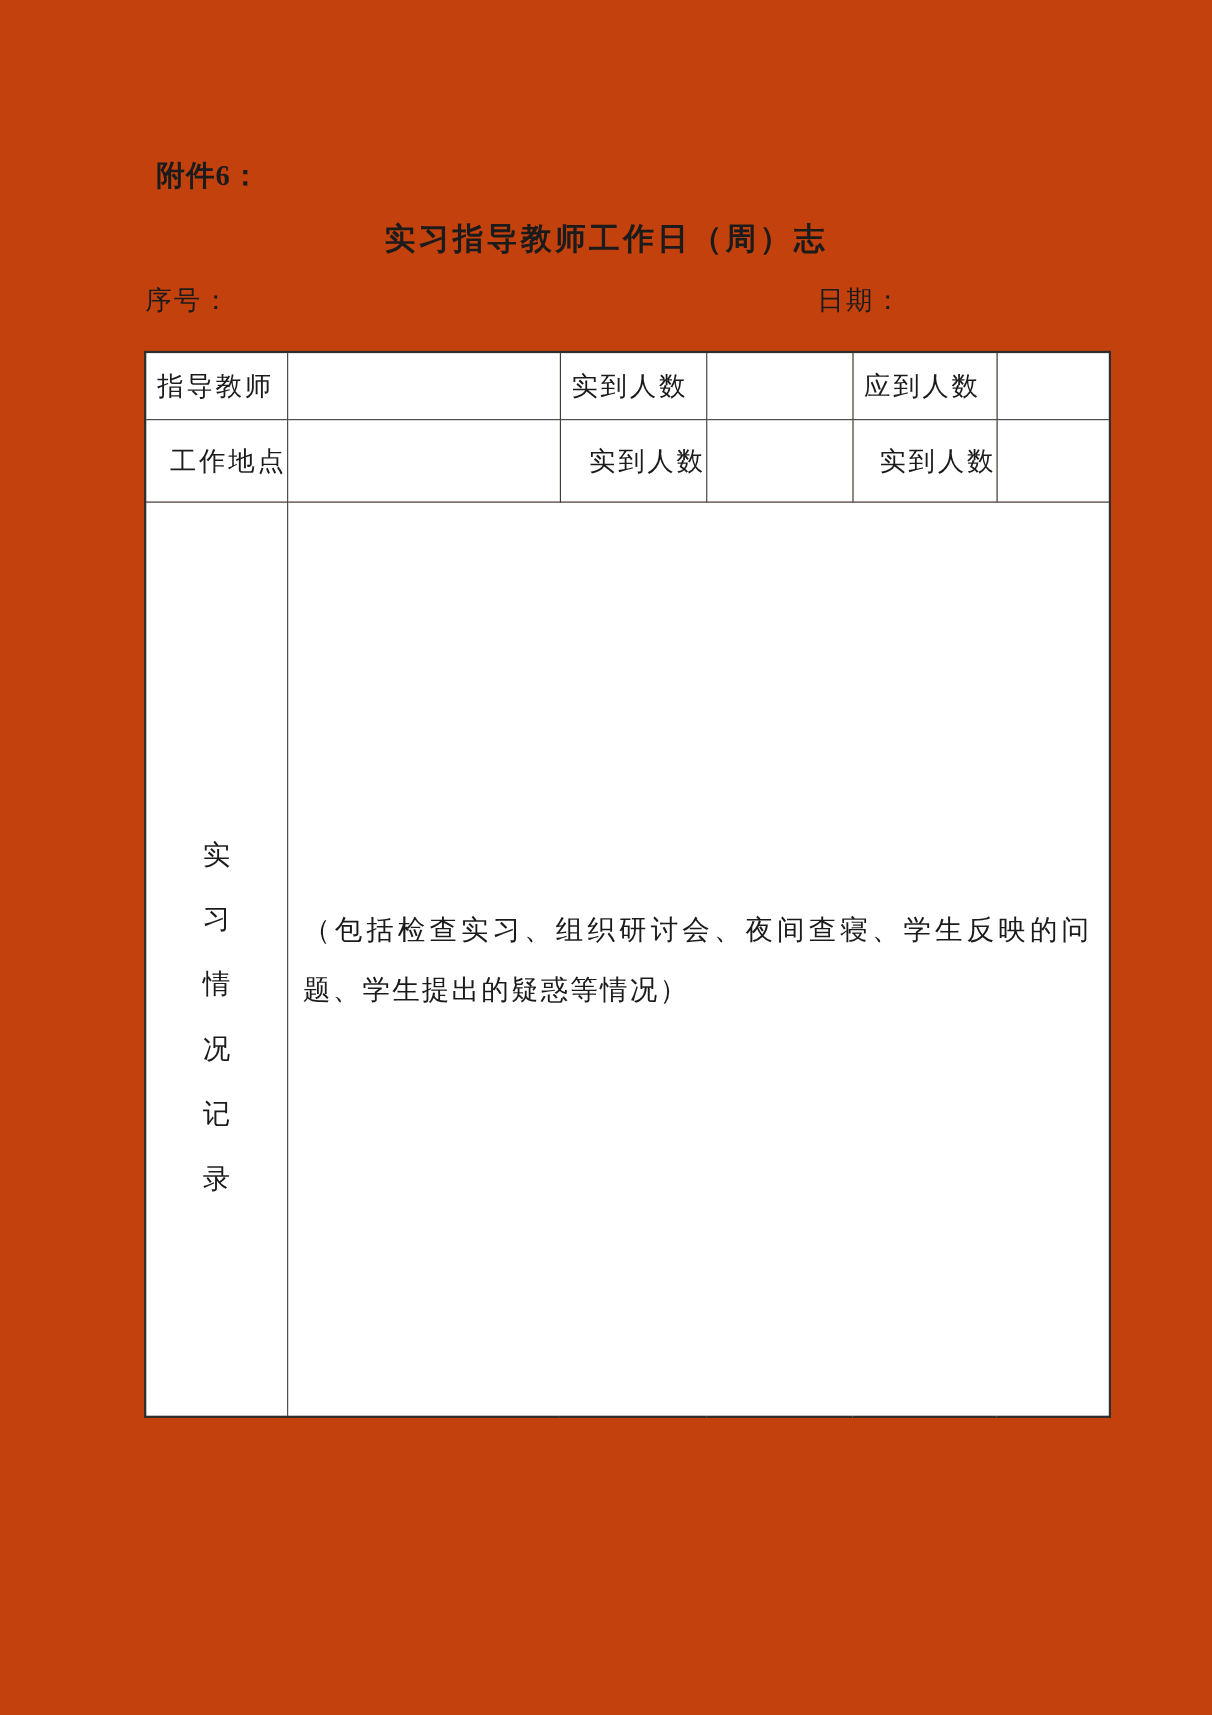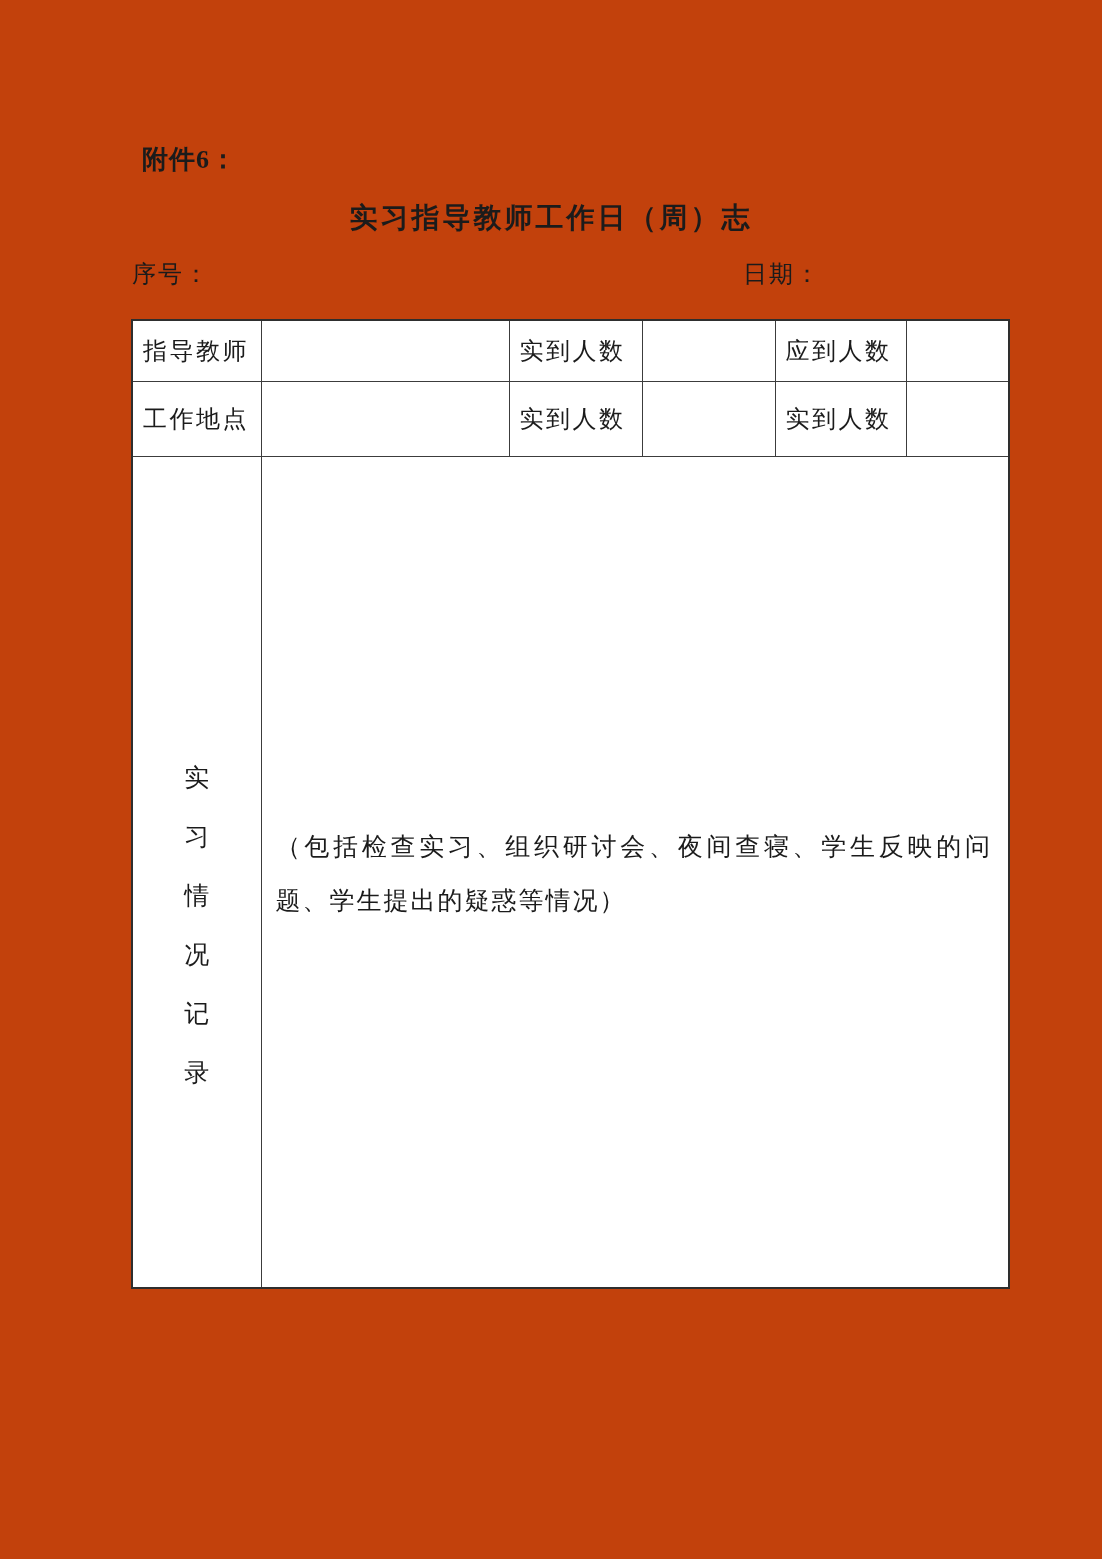--- a/index.html
+++ b/index.html
@@ -60,21 +60,21 @@
   }
   table.form-table td {
     border: 1px solid #3c3c3c;
     vertical-align: middle;
     font-size: 24px;
     letter-spacing: 2.5px;
     color: #1b1b1b;
     background: #ffffff;
   }
   tr.info-row-1 { height: 61px; margin-top: 37px; }
-  tr.info-row-2 { height: 75px; }
+  tr.info-row-2 { height: 75px; text-align: right; }
   td.label-cell { padding-left: 10px; white-space: nowrap; }
   td.value-cell { padding-left: 8px; }
 
   td.vertical-label-cell {
     vertical-align: top;
     padding-top: 106px;
     text-align: center;
   }
   .vchar {
     display: block;

